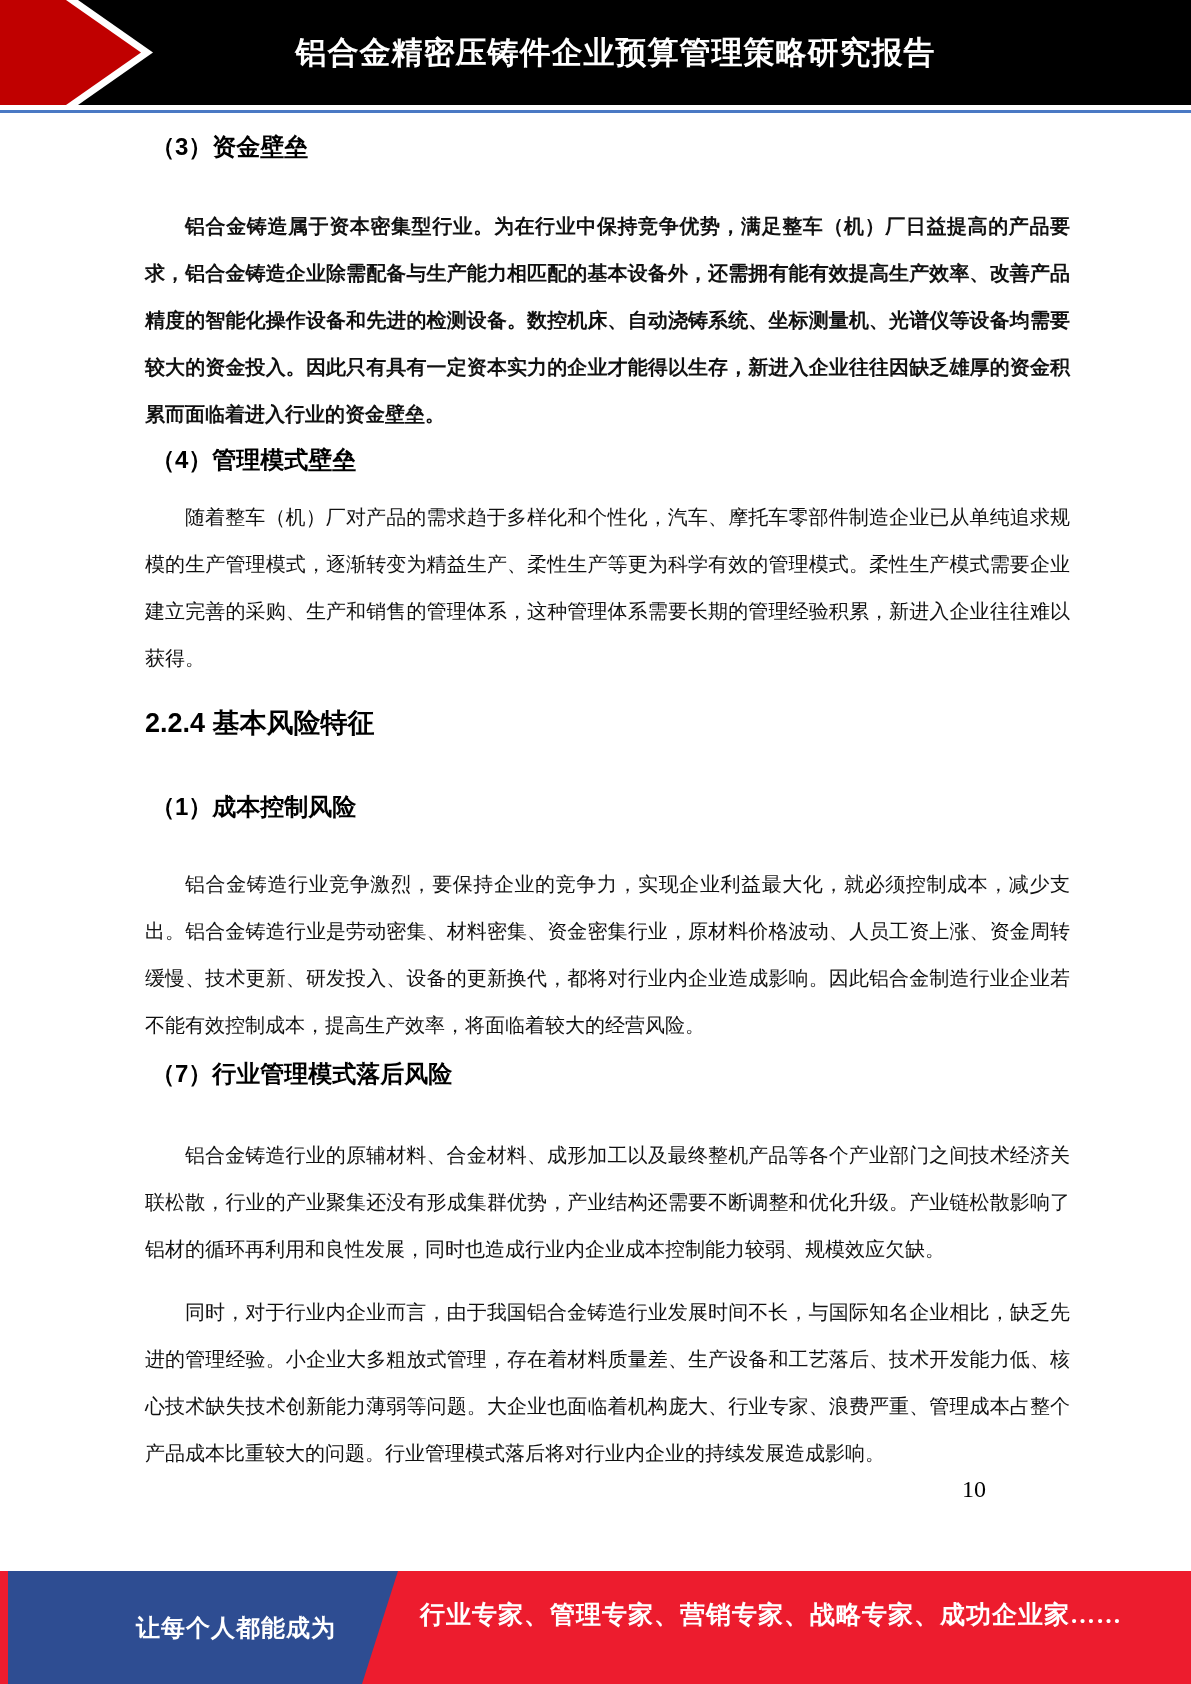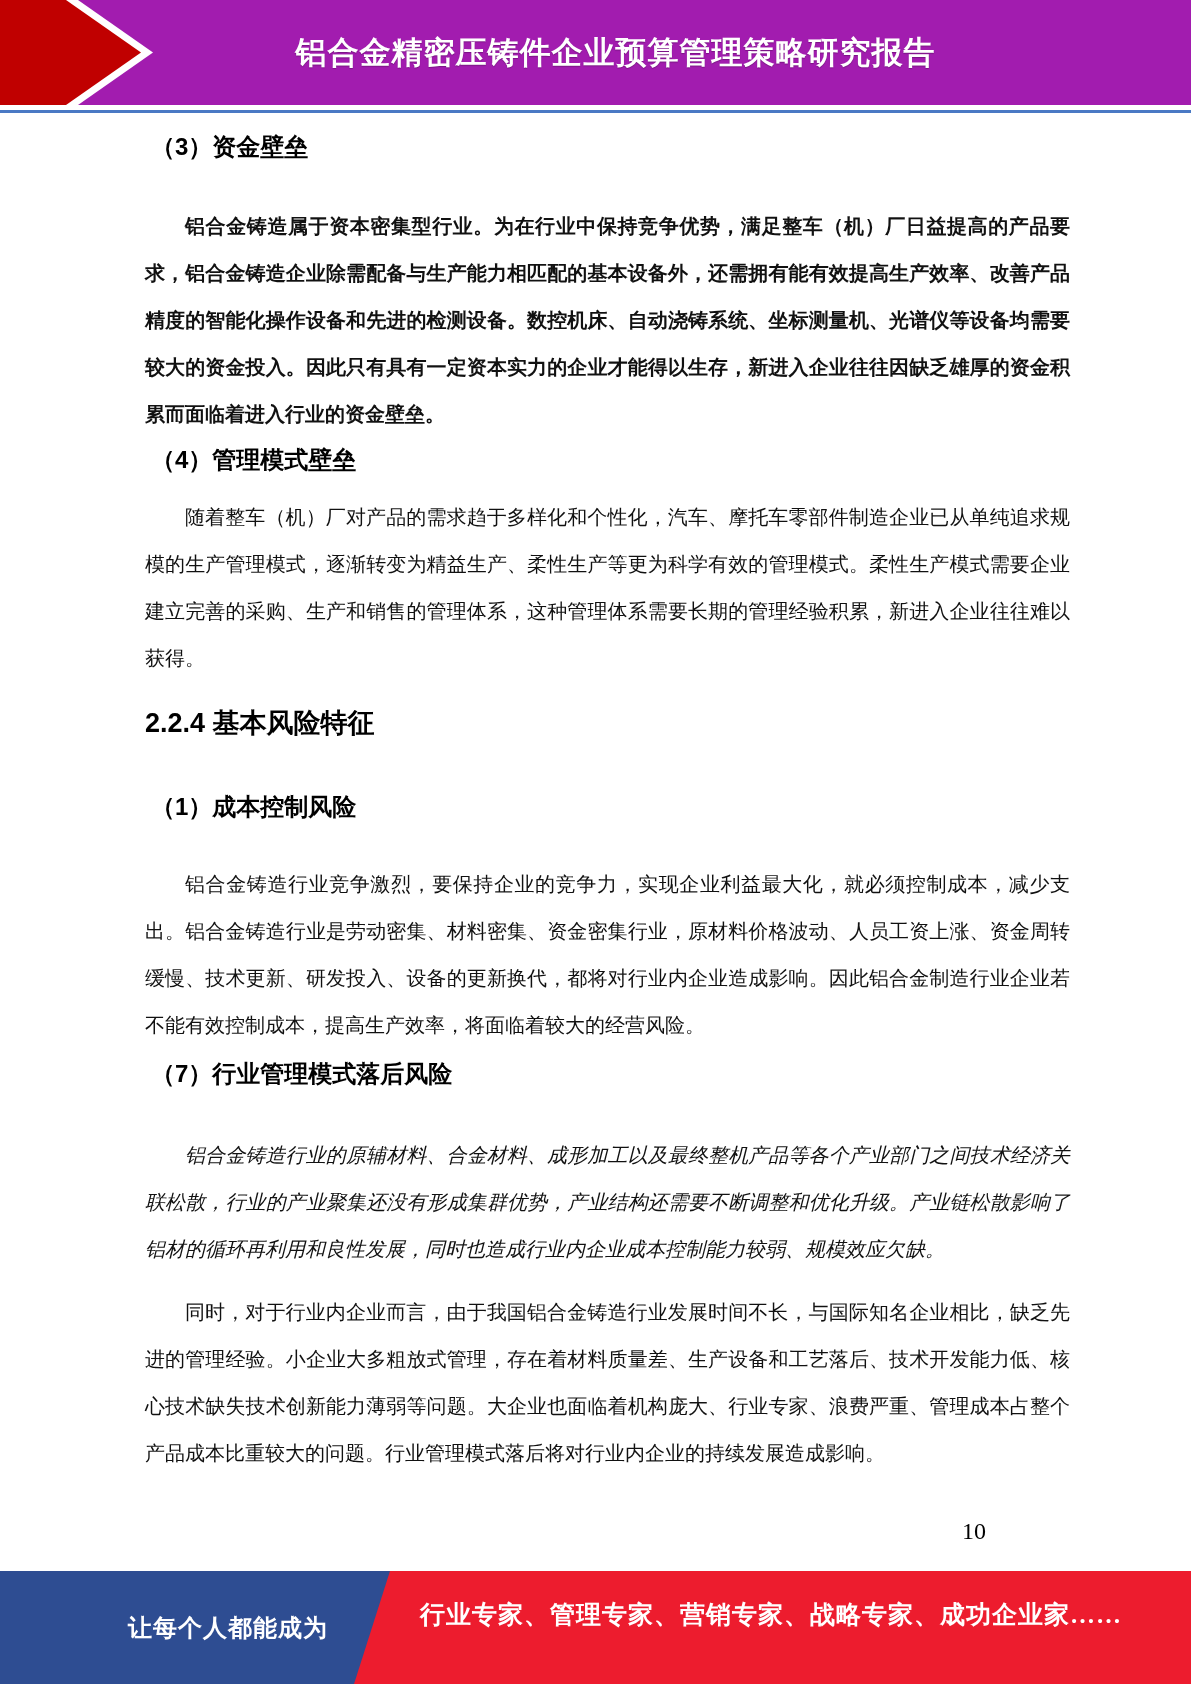--- a/index.html
+++ b/index.html
@@ -11,21 +11,21 @@
     overflow: hidden;
     font-family: "Liberation Serif", serif;
     color: #111111;
   }
 
   
   .header-band {
     position: absolute;
     top: 0; left: 0;
     width: 1191px; height: 105px;
-    background: #a21caf;
+    background: #000000;
     display: flex;
     align-items: center;
     justify-content: center;
   }
   .header-arrow {
     position: absolute;
     top: 0; left: 0;
     width: 160px; height: 105px;
   }
   .header-title {
@@ -78,27 +78,27 @@
     margin: 0;
   }
   .mt-h1 { margin-top: 17px !important; }
   .mt-p1 { margin-top: 40px !important; font-weight: bold; }
   .mt-h2 { margin-top: 5px  !important; }
   .mt-p2 { margin-top: 18px !important; }
   .mt-s3 { margin-top: 22px !important; }
   .mt-h4 { margin-top: 48px !important; }
   .mt-p3 { margin-top: 38px !important; }
   .mt-h5 { margin-top: 8px  !important; }
-  .mt-p4 { margin-top: 42px !important; font-style: italic; }
+  .mt-p4 { margin-top: 42px !important; }
   .mt-p5 { margin-top: 16px !important; }
 
   
   .page-number {
     position: absolute;
-    top: 1518px;
+    top: 1476px;
     right: 205px;
     font-size: 24px;
     color: #000000;
   }
 
   
   .footer {
     position: absolute;
     left: 0; bottom: 0;
     width: 1191px; height: 113px;
@@ -110,21 +110,21 @@
     height: 86px;
     display: flex;
     align-items: center;
     color: #ffffff;
     font-size: 25px;
     font-weight: 600;
     letter-spacing: 1px;
   }
   .footer-blue {
     position: absolute;
-    left: 0; top: 0;
+    left: 8px; top: 0;
     width: 390px; height: 113px;
     background: #2e4d92;
     clip-path: polygon(0 0, 100% 0, calc(100% - 36px) 100%, 0 100%);
     display: flex;
     align-items: center;
     justify-content: flex-end;
     padding-right: 62px;
     box-sizing: border-box;
   }
   .footer-blue-text {

